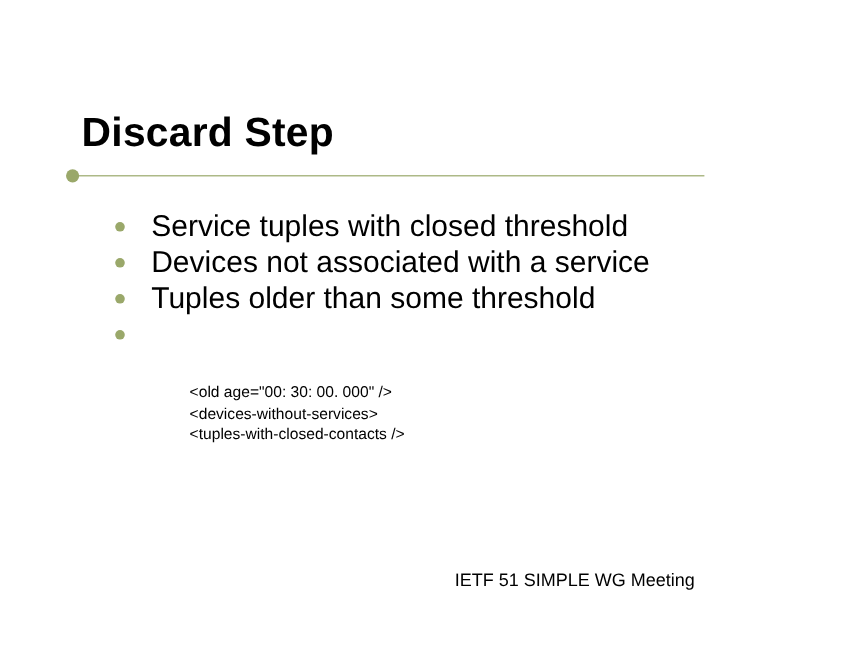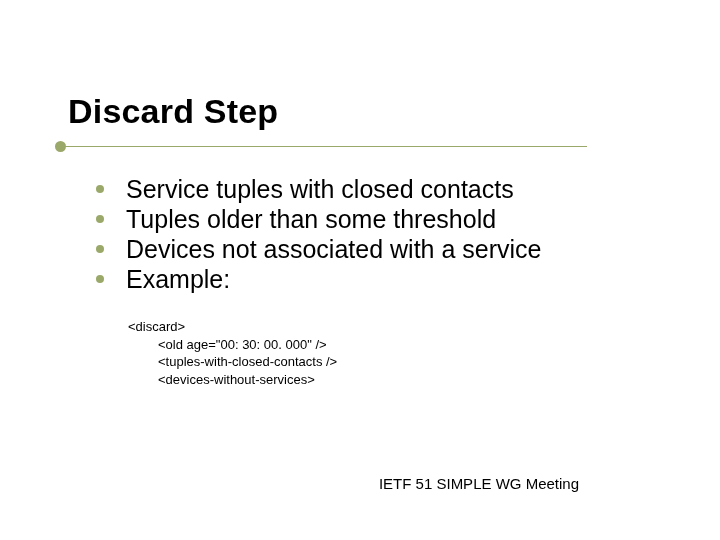--- a/index.html
+++ b/index.html
@@ -108,38 +108,36 @@
   </div>
 
   <div class="rule-wrap">
     <div class="rule-dot"></div>
     <div class="rule-line"></div>
   </div>
 
   <div class="bullets">
     <div class="bullet-row">
       <div class="bullet-dot"></div>
-      <div class="bullet-text">Service tuples with closed contacts</div>
+      <div class="bullet-text">Service tuples with closed threshold</div>
+    </div>
+    <div class="bullet-row">
+      <div class="bullet-dot"></div>
+      <div class="bullet-text">Devices not associated with a service</div>
     </div>
     <div class="bullet-row">
       <div class="bullet-dot"></div>
       <div class="bullet-text">Tuples older than some threshold</div>
     </div>
     <div class="bullet-row">
       <div class="bullet-dot"></div>
-      <div class="bullet-text">Devices not associated with a service</div>
-    </div>
-    <div class="bullet-row">
-      <div class="bullet-dot"></div>
-      <div class="bullet-text">Example:</div>
     </div>
   </div>
 
   <div class="code-block">
-    <div>&lt;discard&gt;</div>
     <div class="code-indent">&lt;old age="00: 30: 00. 000" /&gt;</div>
+    <div class="code-indent">&lt;devices-without-services&gt;</div>
     <div class="code-indent">&lt;tuples-with-closed-contacts /&gt;</div>
-    <div class="code-indent">&lt;devices-without-services&gt;</div>
   </div>
 
   <div class="footer">IETF 51 SIMPLE WG Meeting</div>
 
 </div>
 
 </body></html>

